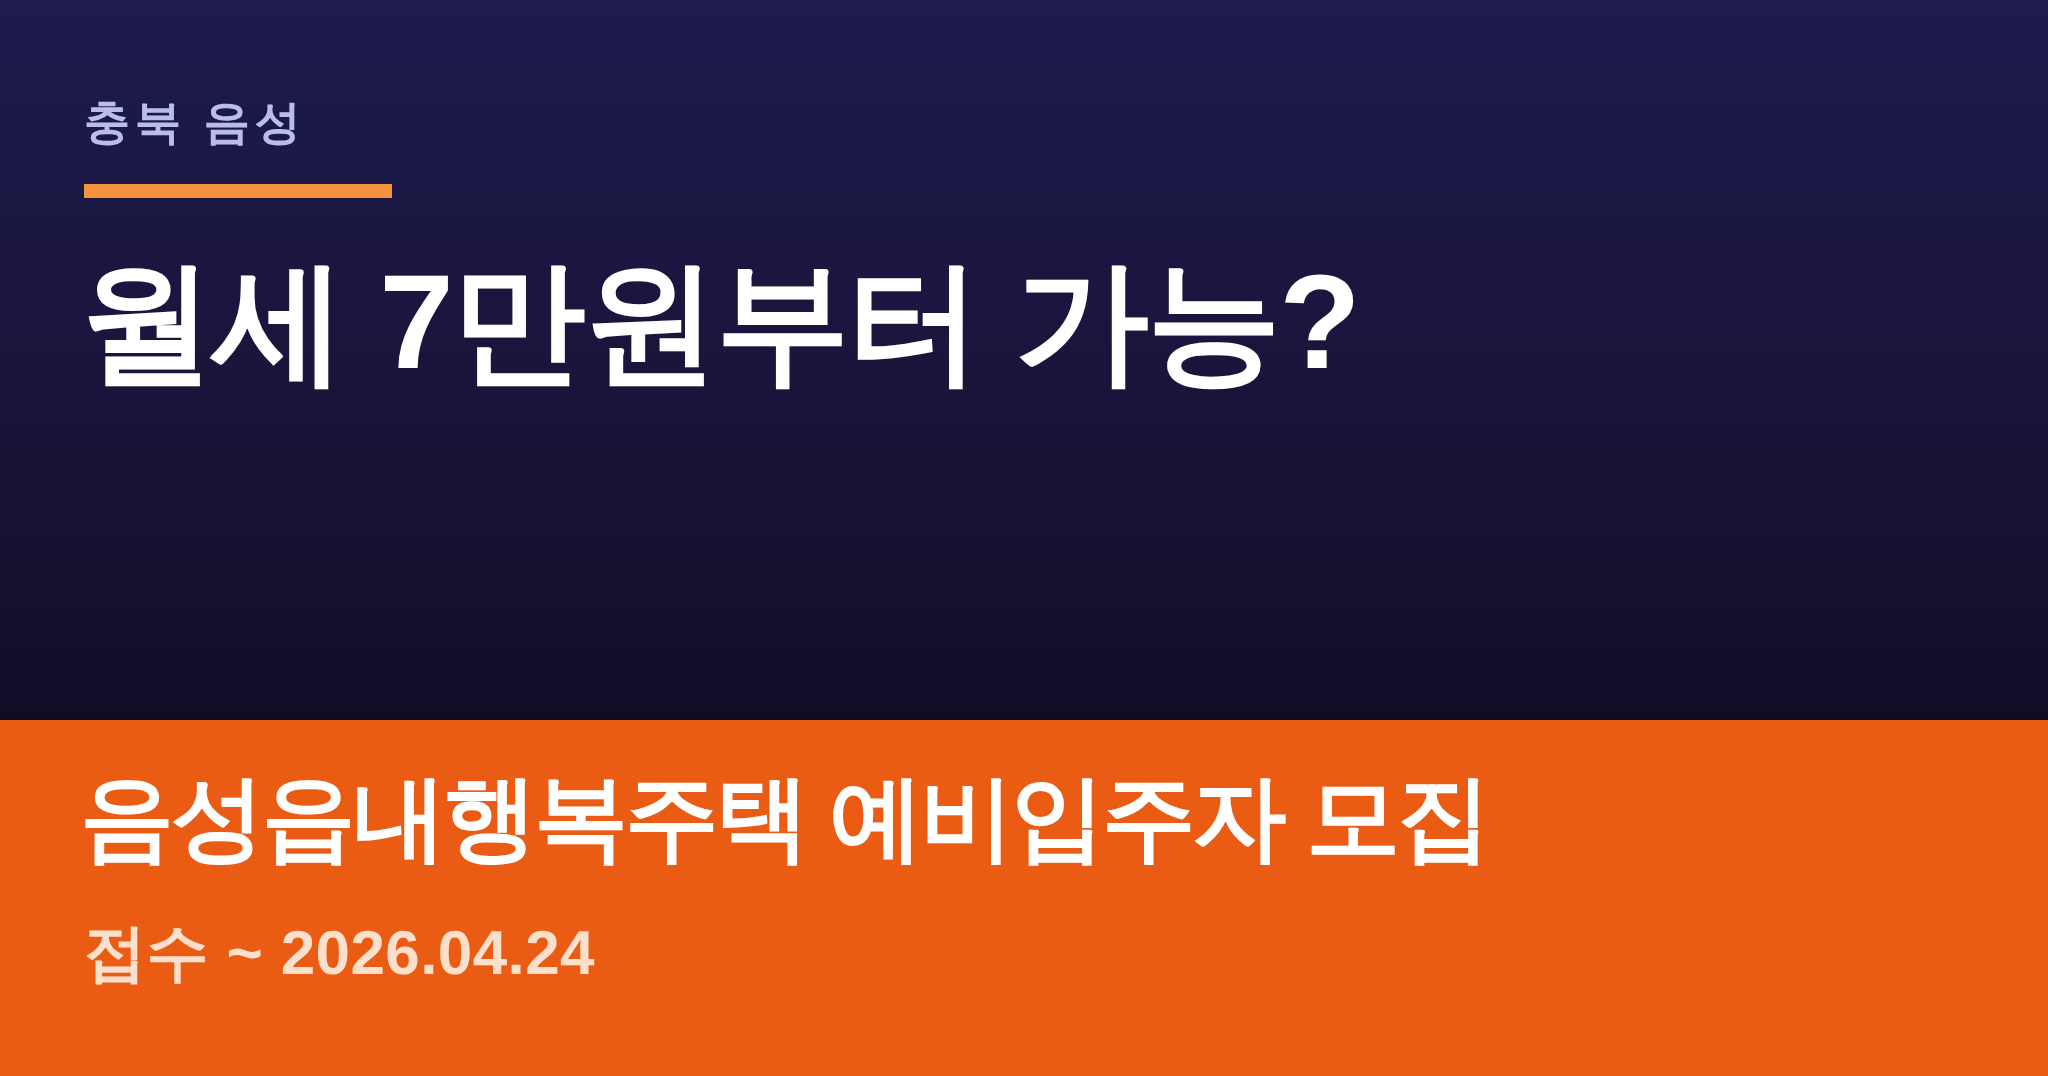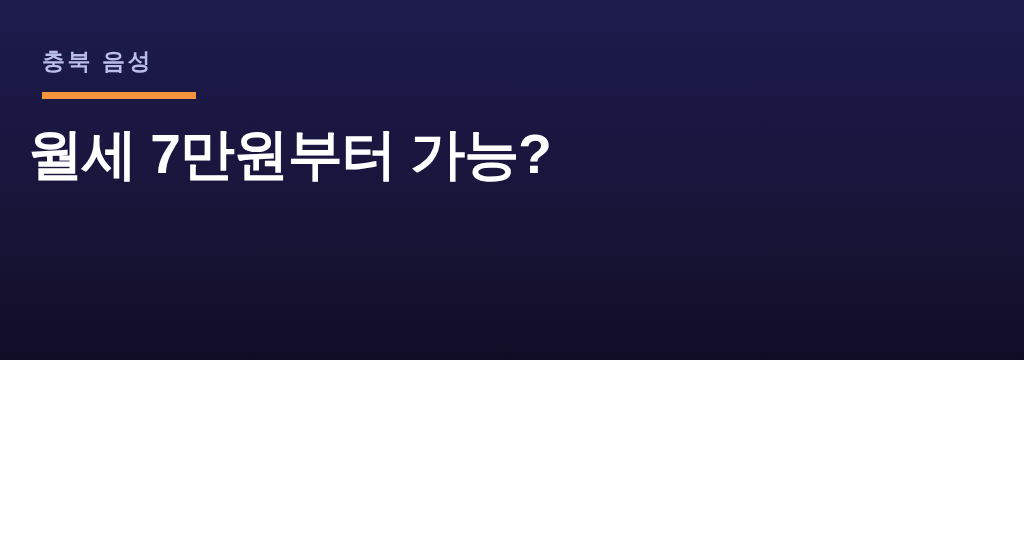--- a/index.html
+++ b/index.html
@@ -52,23 +52,23 @@
     position: absolute;
     left: 42px;
     top: 92px;
     width: 154px;
     height: 7px;
     background: #f5943f;
   }
 
   .headline {
     position: absolute;
-    left: 28px;
+    left: 40px;
     top: 122px;
-    font-size: 55px;
+    font-size: 67px;
     font-weight: bold;
     letter-spacing: -1px;
     color: #ffffff;
     line-height: 1.18;
     white-space: nowrap;
   }
 
   
   .band {
     position: absolute;
@@ -111,14 +111,21 @@
   <div class="hero">
 
     <div class="eyebrow">충북 음성</div>
 
     <div class="eyebrow-rule"></div>
 
     <div class="headline">월세 7만원부터 가능?</div>
 
   </div>
 
+  <div class="band">
+
+    <div class="band-title">음성읍내행복주택 예비입주자 모집</div>
+
+    <div class="band-date">접수 ~ 2026.04.24</div>
+
+  </div>
 
 </div>
 
 </body></html>

